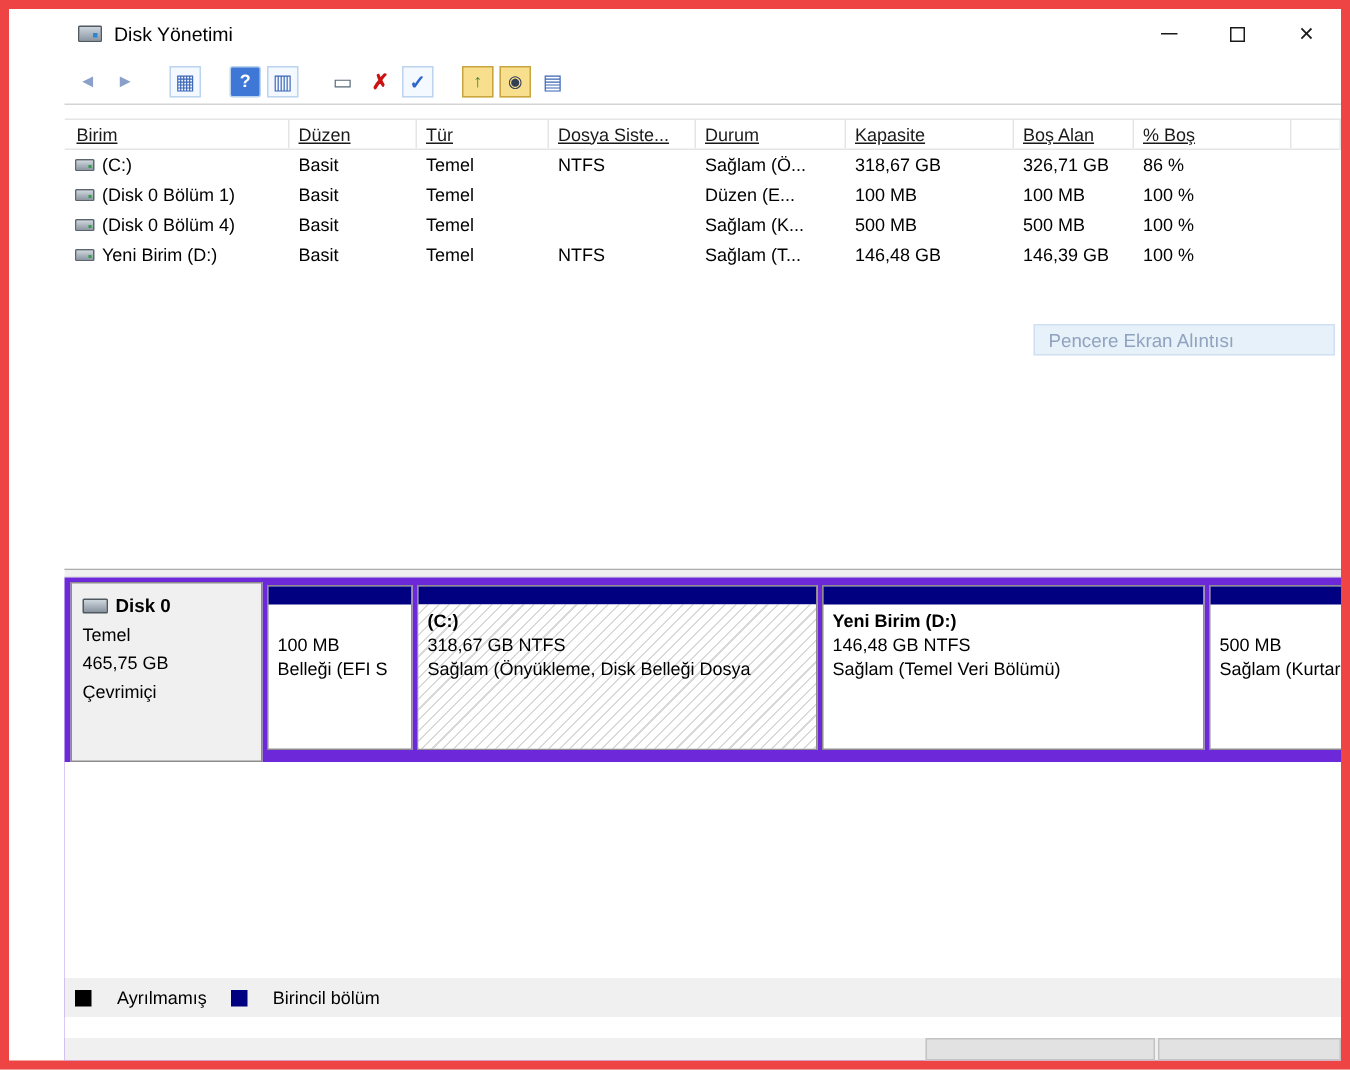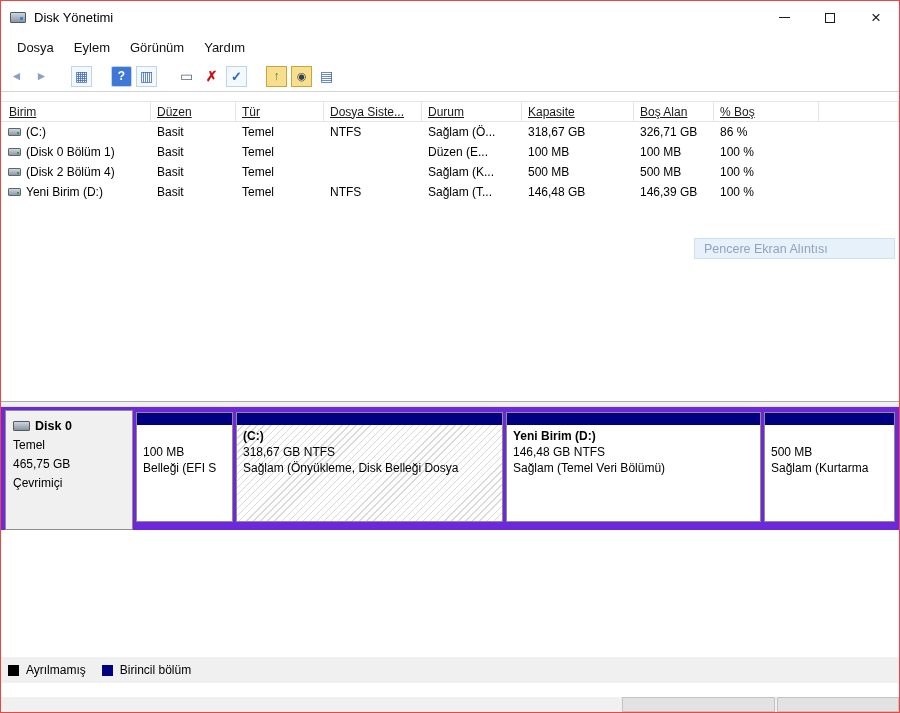--- a/index.html
+++ b/index.html
@@ -1,18 +1,18 @@
 <!DOCTYPE html>
 <html><head>
 <meta charset="utf-8">
 <style>
   * { box-sizing: border-box; }
   body { margin:0; background:#c8c8c8; font-family:"Liberation Sans", sans-serif; }
-  .window { width:900px; height:713px; background:#fff; border:1px solid #ef4444;
-            display:flex; flex-direction:column; overflow:hidden; position:relative; }
+  .window { width:900px; height:713px; background:#fff; border:6px solid #ef4444;
+            display:flex; flex-direction:column; overflow:hidden; position:relative;padding-left:37px; }
 
   
   .titlebar { height:33px; flex:none; display:flex; align-items:center; padding-left:9px; background:#fff; }
   .app-ico { width:16px; height:11px; background:linear-gradient(#cdd5dd,#8b97a3); border:1px solid #4f5962;
              border-radius:1px; position:relative; flex:none; }
   .app-ico::after { content:""; position:absolute; right:2px; bottom:2px; width:3px; height:3px; background:#2e86d0; }
   .title { font-size:13px; color:#000; margin-left:8px; }
   .win-controls { margin-left:auto; display:flex; height:100%; }
   .wc { width:46px; height:100%; display:flex; align-items:center; justify-content:center; color:#1a1a1a; }
   .minbar { width:11px; height:1px; background:#1a1a1a; display:block; }
@@ -74,21 +74,21 @@
   .p0 { width:97px; } .p1 { width:267px; } .p2 { width:255px; } .p3 { width:131px; }
   .pband { height:12px; background:#000080; flex:none; }
   .pbody { flex:1; padding:4px 6px; font-size:12px; overflow:hidden; }
   .ptitle { font-weight:bold; height:16px; white-space:nowrap; overflow:hidden; }
   .pline { height:16px; white-space:nowrap; overflow:hidden; }
   .part.selected .pbody { background-image:repeating-linear-gradient(135deg,#ffffff 0 4px,#d9d9d9 4px 5px); }
 
   .filler { flex:1; background:#fff; }
   .legend { height:26px; flex:none; background:#f0f0f0; display:flex; align-items:center;
             padding-left:7px; gap:16px; font-size:12px; color:#000; }
-  .litem { display:flex; align-items:center; gap:7px; }
+  .litem { display:flex; align-items:center; gap:17px; }
   .lsq { width:11px; height:11px; flex:none; }
   .lsq.black { background:#000000; } .lsq.navy { background:#000080; }
   .gapwhite { height:14px; flex:none; background:#fff; }
   .statusbar { height:15px; flex:none; background:#f0f0f0; display:flex; }
   .sseg { border:1px solid #c3c3c3; background:#e2e2e2; }
   .s1 { width:153px; margin-left:auto; } .s2 { width:122px; margin-left:2px; }
 </style>
 </head>
 <body>
 
@@ -101,26 +101,20 @@
       <div class="wc">
           <span class="minbar"></span>
         </div>
       <div class="wc">
           <span class="maxbox"></span>
         </div>
       <div class="wc close">×</div>
     </div>
   </div>
 
-  <div class="menubar">
-    <span class="menu-item">Dosya</span>
-    <span class="menu-item">Eylem</span>
-    <span class="menu-item">Görünüm</span>
-    <span class="menu-item">Yardım</span>
-  </div>
 
   <div class="toolbar">
     <span class="tico c-arrow">◄</span>
     <span class="tico c-arrow">►</span>
     <span class="tico c-blue framed g">▦</span>
     <span class="tico ico-help framed g">?</span>
     <span class="tico c-blue framed">▥</span>
     <span class="tico c-gray g">▭</span>
     <span class="tico c-red">✗</span>
     <span class="tico ico-check framed">✓</span>
@@ -168,21 +162,21 @@
       <div class="cell">Düzen (E...</div>
       <div class="cell">100 MB</div>
       <div class="cell">100 MB</div>
       <div class="cell">100 %</div>
       <div class="cell"></div>
     </div>
 
     <div class="grid trow">
       <div class="cell volcell">
           <span class="vico"></span>
-          <span>(Disk 2 Bölüm 4)</span>
+          <span>(Disk 0 Bölüm 4)</span>
         </div>
       <div class="cell">Basit</div>
       <div class="cell">Temel</div>
       <div class="cell"></div>
       <div class="cell">Sağlam (K...</div>
       <div class="cell">500 MB</div>
       <div class="cell">500 MB</div>
       <div class="cell">100 %</div>
       <div class="cell"></div>
     </div>

